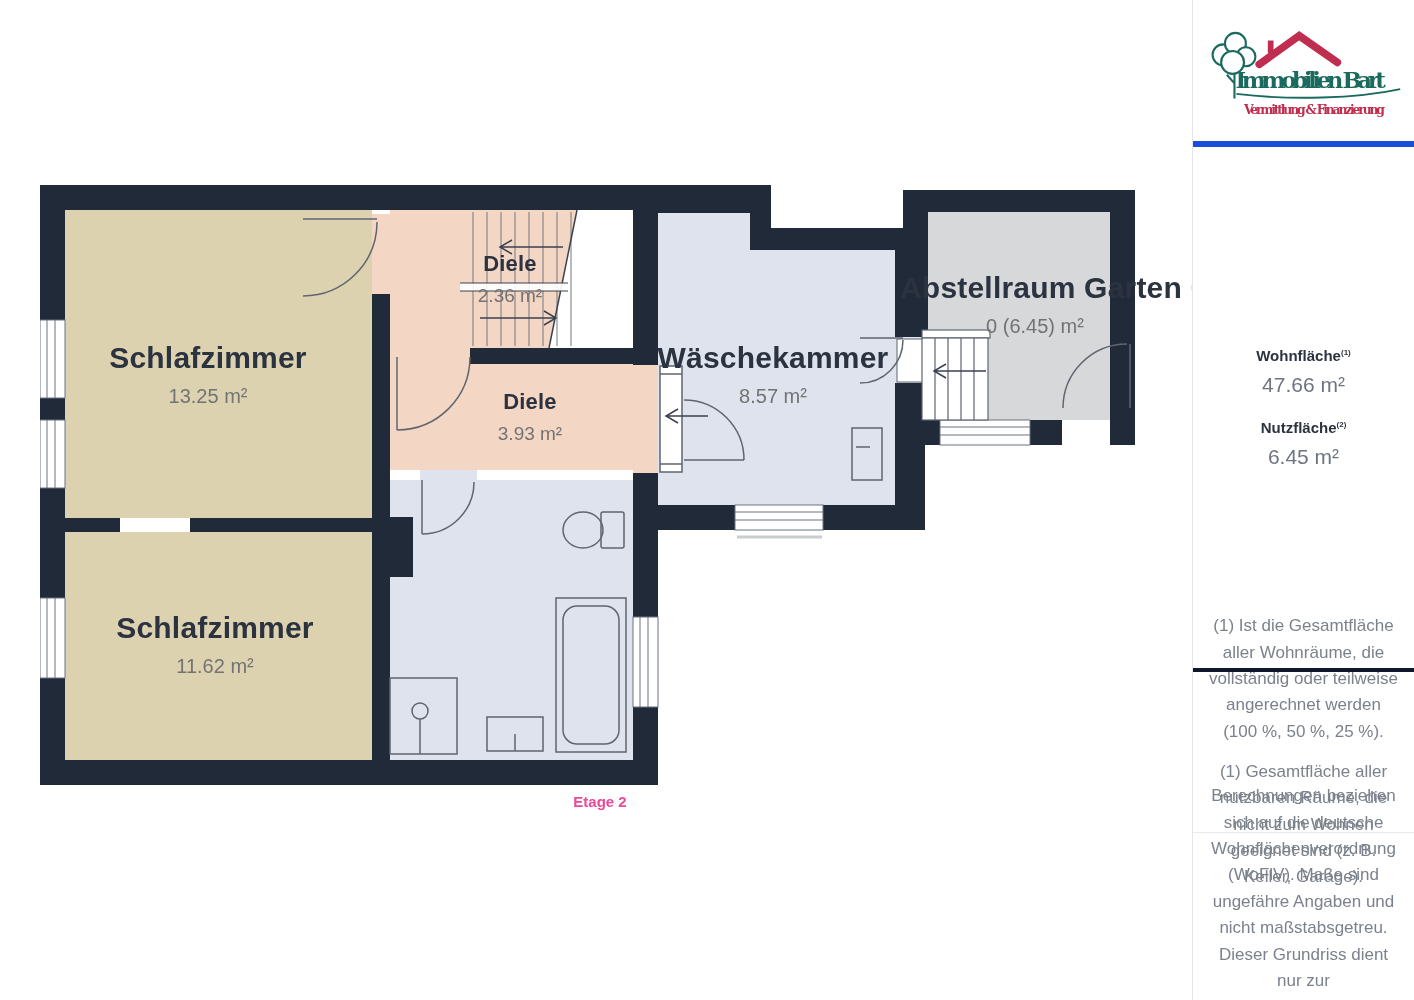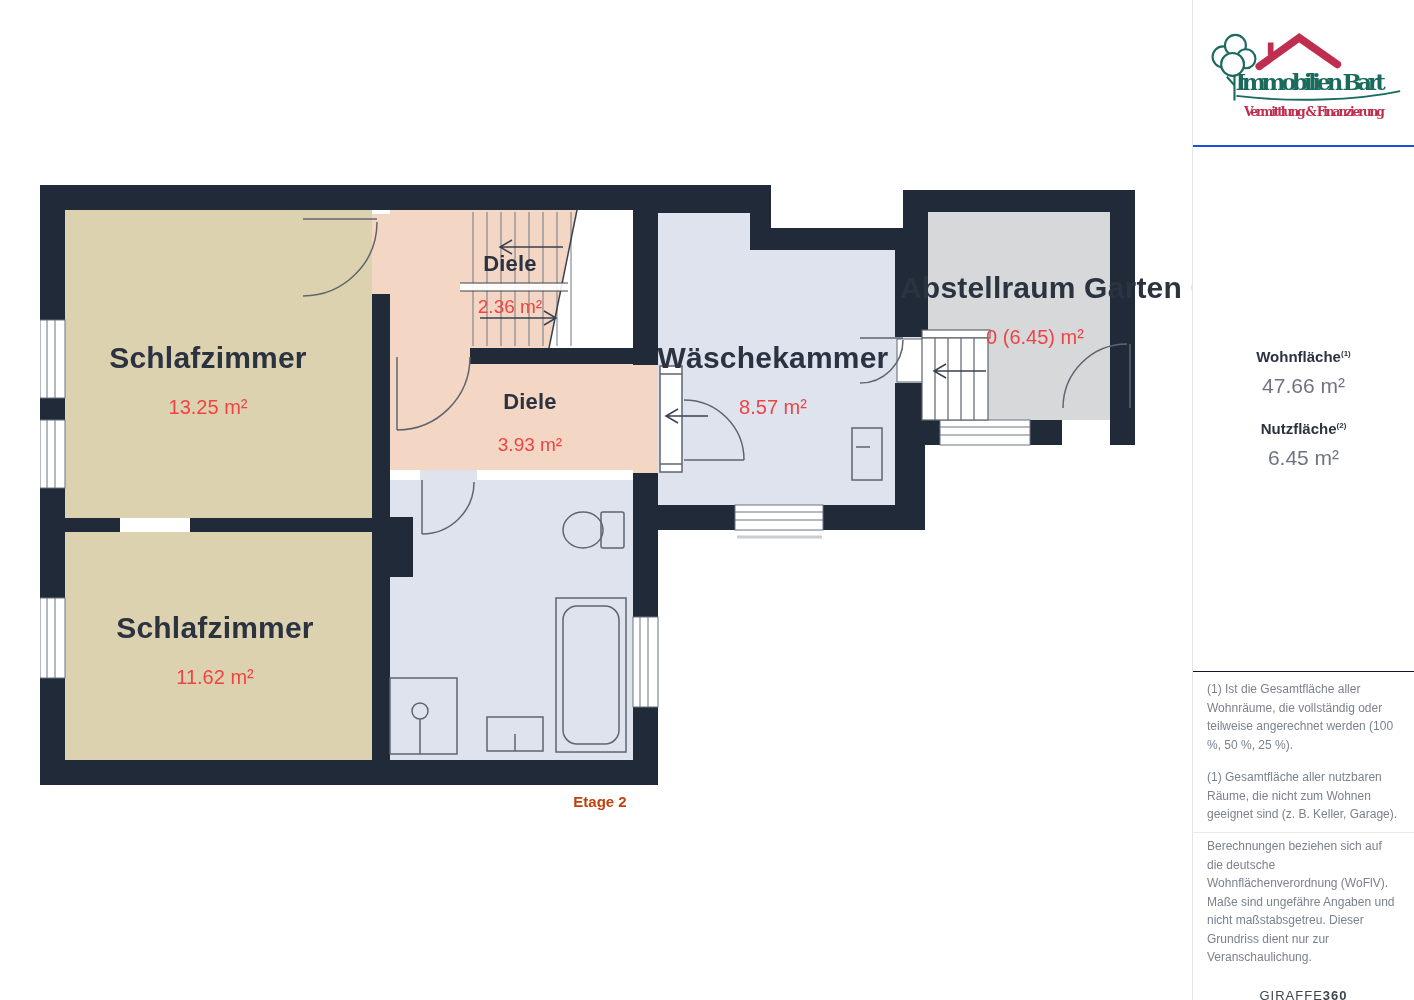--- a/index.html
+++ b/index.html
@@ -3,40 +3,40 @@
 <meta charset="utf-8">
 <style>
   html,body{margin:0;padding:0;background:#f2f3f4;}
   .page{position:relative;width:1414px;height:1000px;background:#fff;overflow:hidden;
         font-family:"Liberation Sans",sans-serif;box-shadow:inset 0 0 0 1px #d9dcdf;}
   
   .plan{position:absolute;left:0;top:0;width:1192px;height:1000px;background:#fff;}
   .plan svg{position:absolute;left:40px;top:185px;}
   .rl{position:absolute;text-align:center;line-height:1.15;white-space:nowrap;}
   .rl .nm{font-weight:700;font-size:30px;color:#2b3240;letter-spacing:.2px;}
-  .rl .ar{font-size:20px;color:#ef4444;margin-top:20px;font-weight:500;}
+  .rl .ar{font-size:20px;color:#737373;margin-top:9px;font-weight:500;}
   .rl.small .nm{font-size:22px;}
   .rl.small .ar{font-size:19px;}
   .rl .sfx{color:#9aa0a8;}
   .floor-label{position:absolute;left:450px;top:793px;width:300px;text-align:center;
-               font-size:15px;font-weight:700;color:#c2410c;}
+               font-size:15px;font-weight:700;color:#ec4899;}
   
   .sidebar{position:absolute;left:1192px;top:0;width:222px;height:1000px;background:#fff;
            border-left:1px solid #e3e6e9;box-sizing:border-box;}
   .sec{position:absolute;left:0;width:100%;box-sizing:border-box;display:flex;
        flex-direction:column;align-items:center;justify-content:center;}
-  .sec-logo{top:0;height:147px;border-bottom:2px solid #1d4ed8;}
-  .sec-areas{top:147px;height:525px;border-bottom:1px solid #0f172a;}
+  .sec-logo{top:0;height:147px;border-bottom:6px solid #1d4ed8;}
+  .sec-areas{top:147px;height:525px;border-bottom:4px solid #0f172a;}
   .sec-notes{top:672px;height:161px;border-bottom:1px solid #e8eaec;padding:0 14px;}
   .sec-legal{top:833px;height:167px;padding:0 14px;}
   .area-block{text-align:center;margin:11px 0;}
   .area-label{font-weight:700;font-size:15px;color:#2b3340;}
   .area-label sup{font-size:8px;}
   .area-value{font-size:21px;color:#6e7580;margin-top:9px;}
-  .note{font-size:12px;line-height:1.55;color:#7b828c;margin:7px 0;}
+  .note{font-size:17px;line-height:1.55;color:#7b828c;text-align:center;margin:7px 0;}
   .giraffe{margin-top:14px;font-size:13px;color:#3f4650;letter-spacing:1px;}
   .giraffe .n{font-weight:700;margin-top:48px;}
 </style>
 </head>
 <body>
 
 <div class="page">
 
   <div class="plan">
     <svg width="1120" height="600" viewBox="40 185 1120 600">

